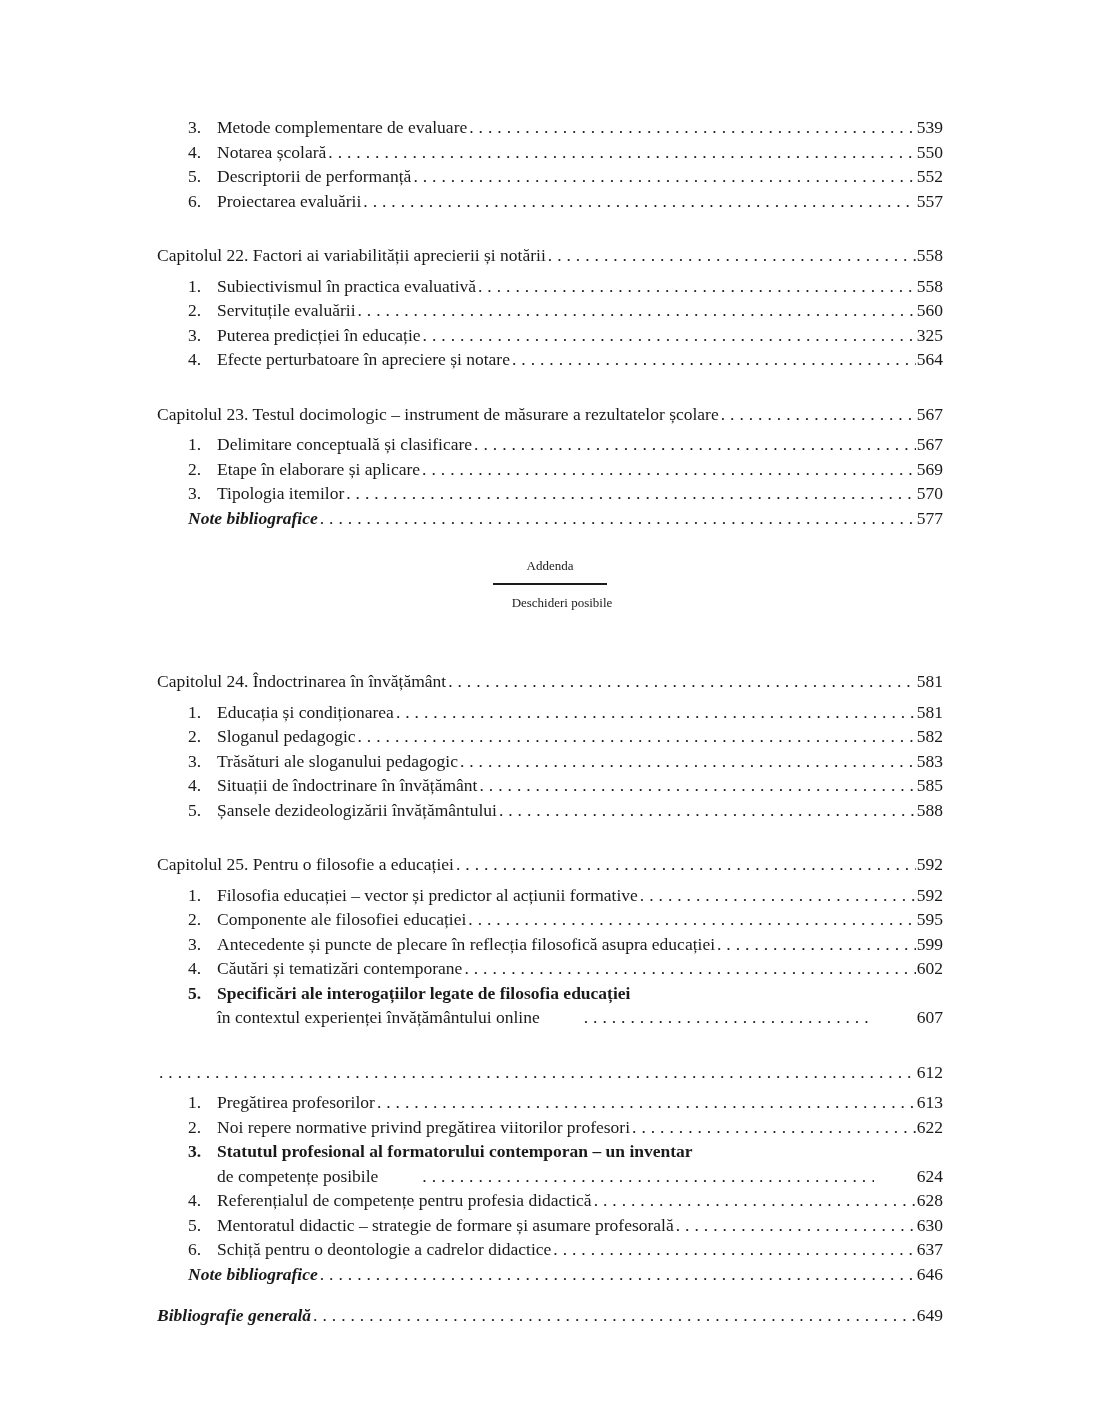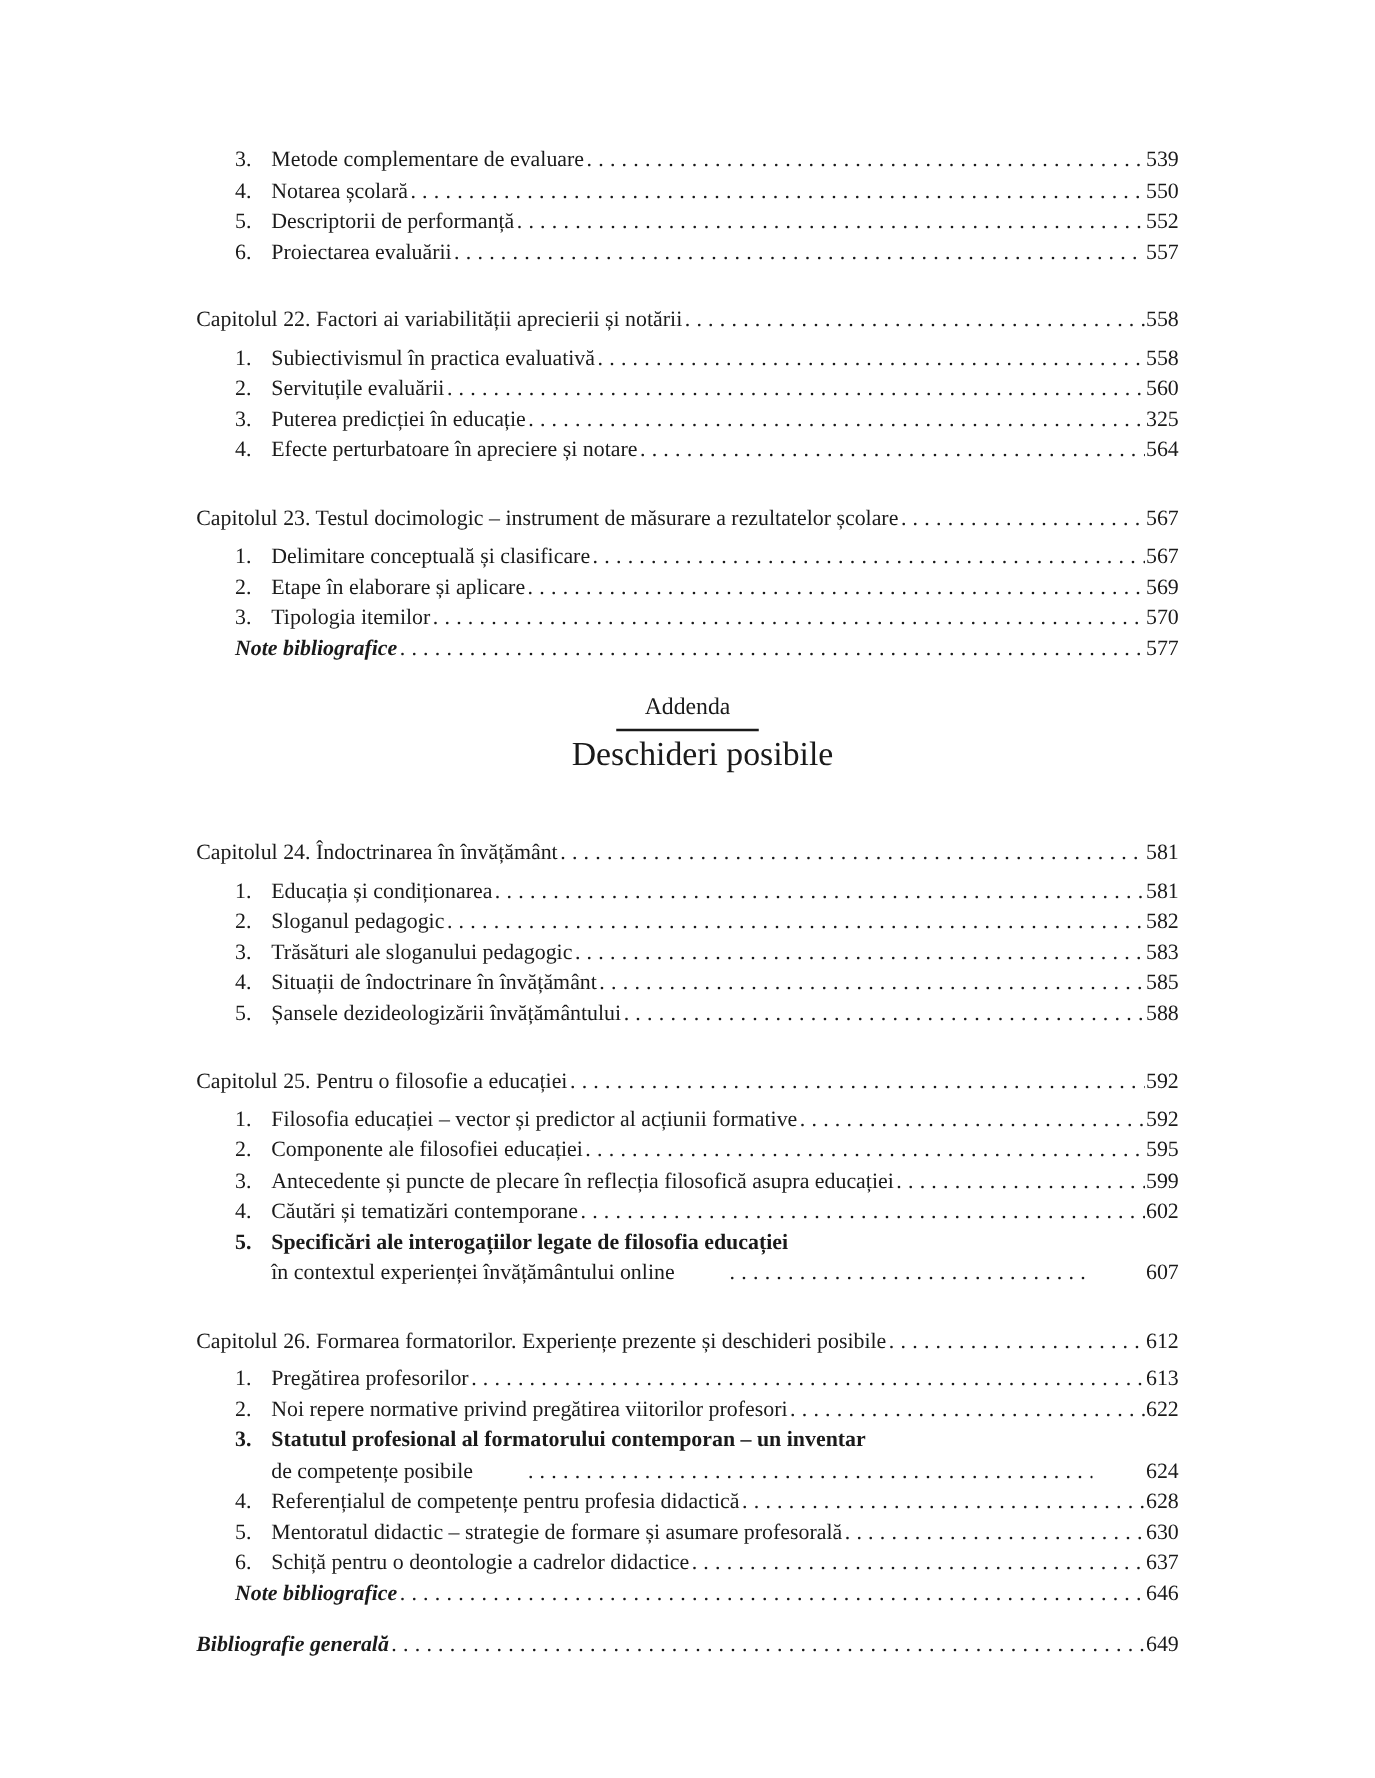--- a/index.html
+++ b/index.html
@@ -74,31 +74,31 @@
     }
     .first-line .num { width: 29px; }
     .addenda {
       position: absolute;
       left: 0;
       width: 1100px;
       top: 553px;
       text-align: center;
     }
     .addenda-label {
-      font-size: 19px;
+      font-size: 13px;
       line-height: 26px;
     }
     .addenda-rule {
       width: 114px;
       height: 2px;
       background: #1a1a1a;
       margin: 4px auto 4px auto;
     }
     .addenda-title {
-      font-size: 27px;
+      font-size: 13px;
       line-height: 28px;
       margin-left: 24px;
     }
     .section2 {
       position: absolute;
       left: 157px;
       top: 639px;
       width: 786px;
     }
     .bib {
@@ -283,21 +283,20 @@
     </div>
     <div class="row cont">
       <span class="title">în contextul experienței învățământului online</span>
       <span class="dots"></span>
       <span class="page-no">607</span>
     </div>
   </div>
 
   <div class="group">
     <div class="row chapter">
-      <span class="title">Capitolul 26. Formarea formatorilor. Experiențe prezente și deschideri posibile</span>
       <span class="dots"></span>
       <span class="page-no">612</span>
     </div>
     <div class="row item">
       <span class="num">1.</span>
       <span class="title">Pregătirea profesorilor</span>
       <span class="dots"></span>
       <span class="page-no">613</span>
     </div>
     <div class="row item">

